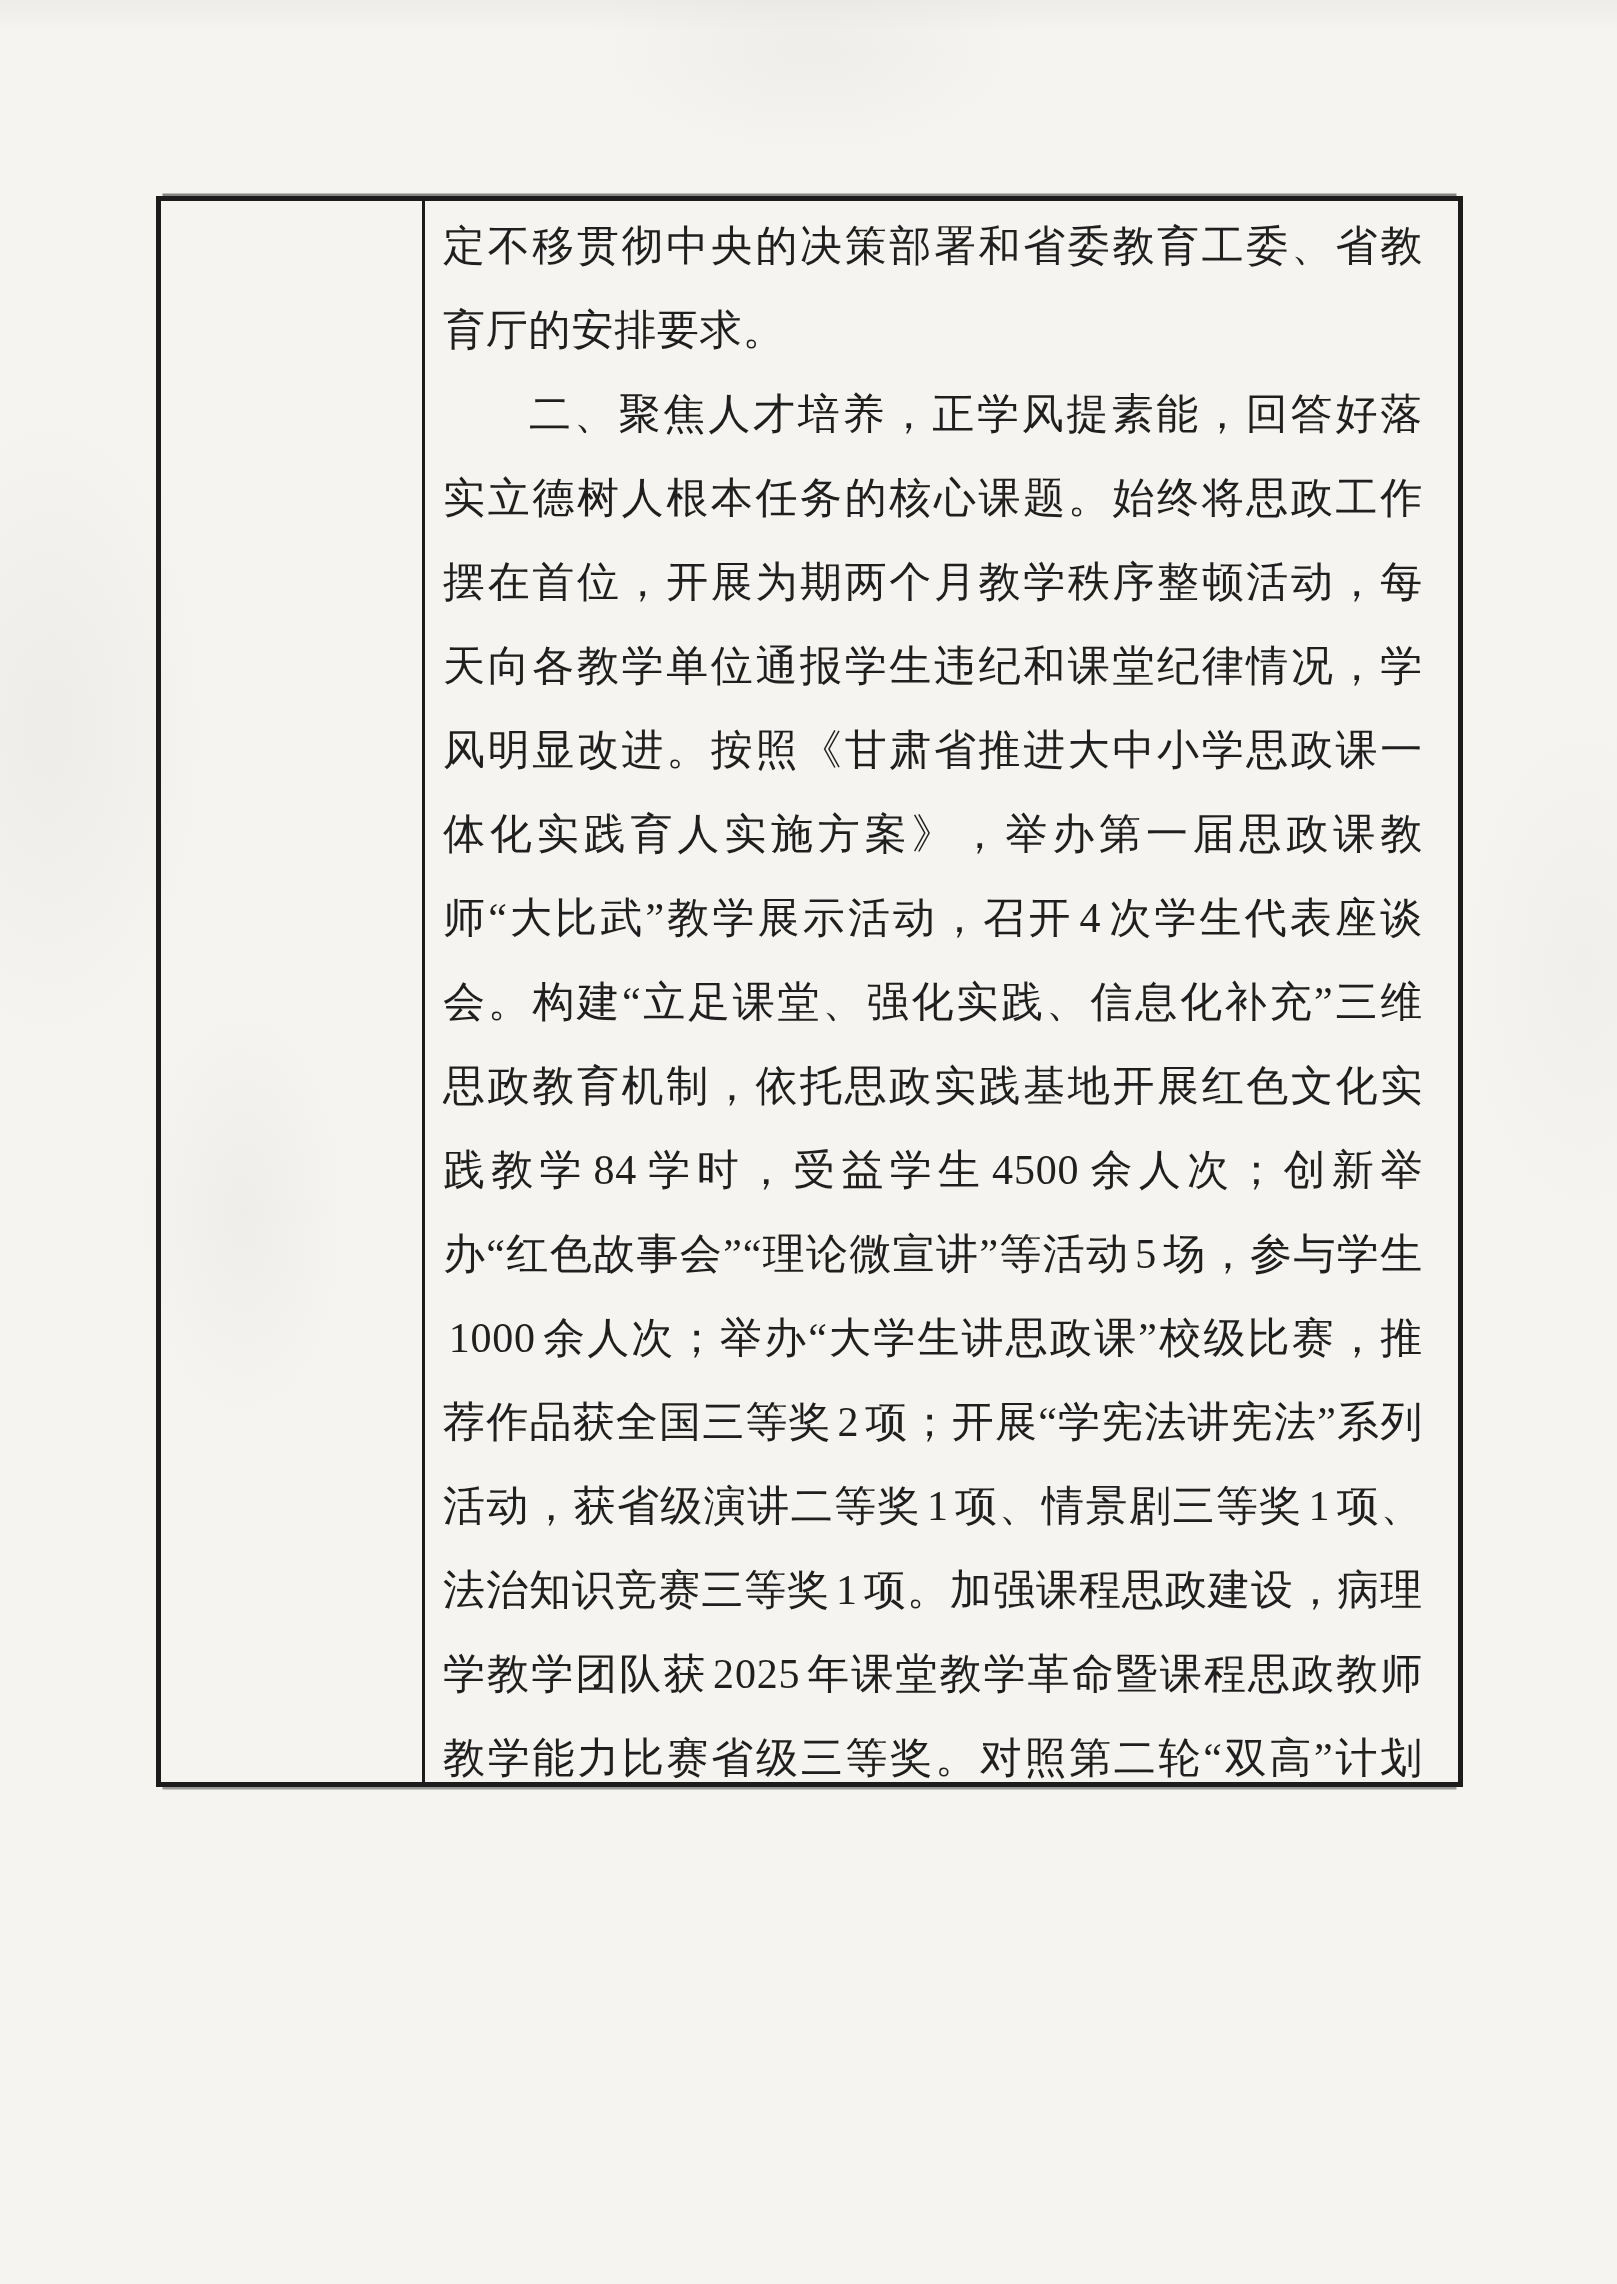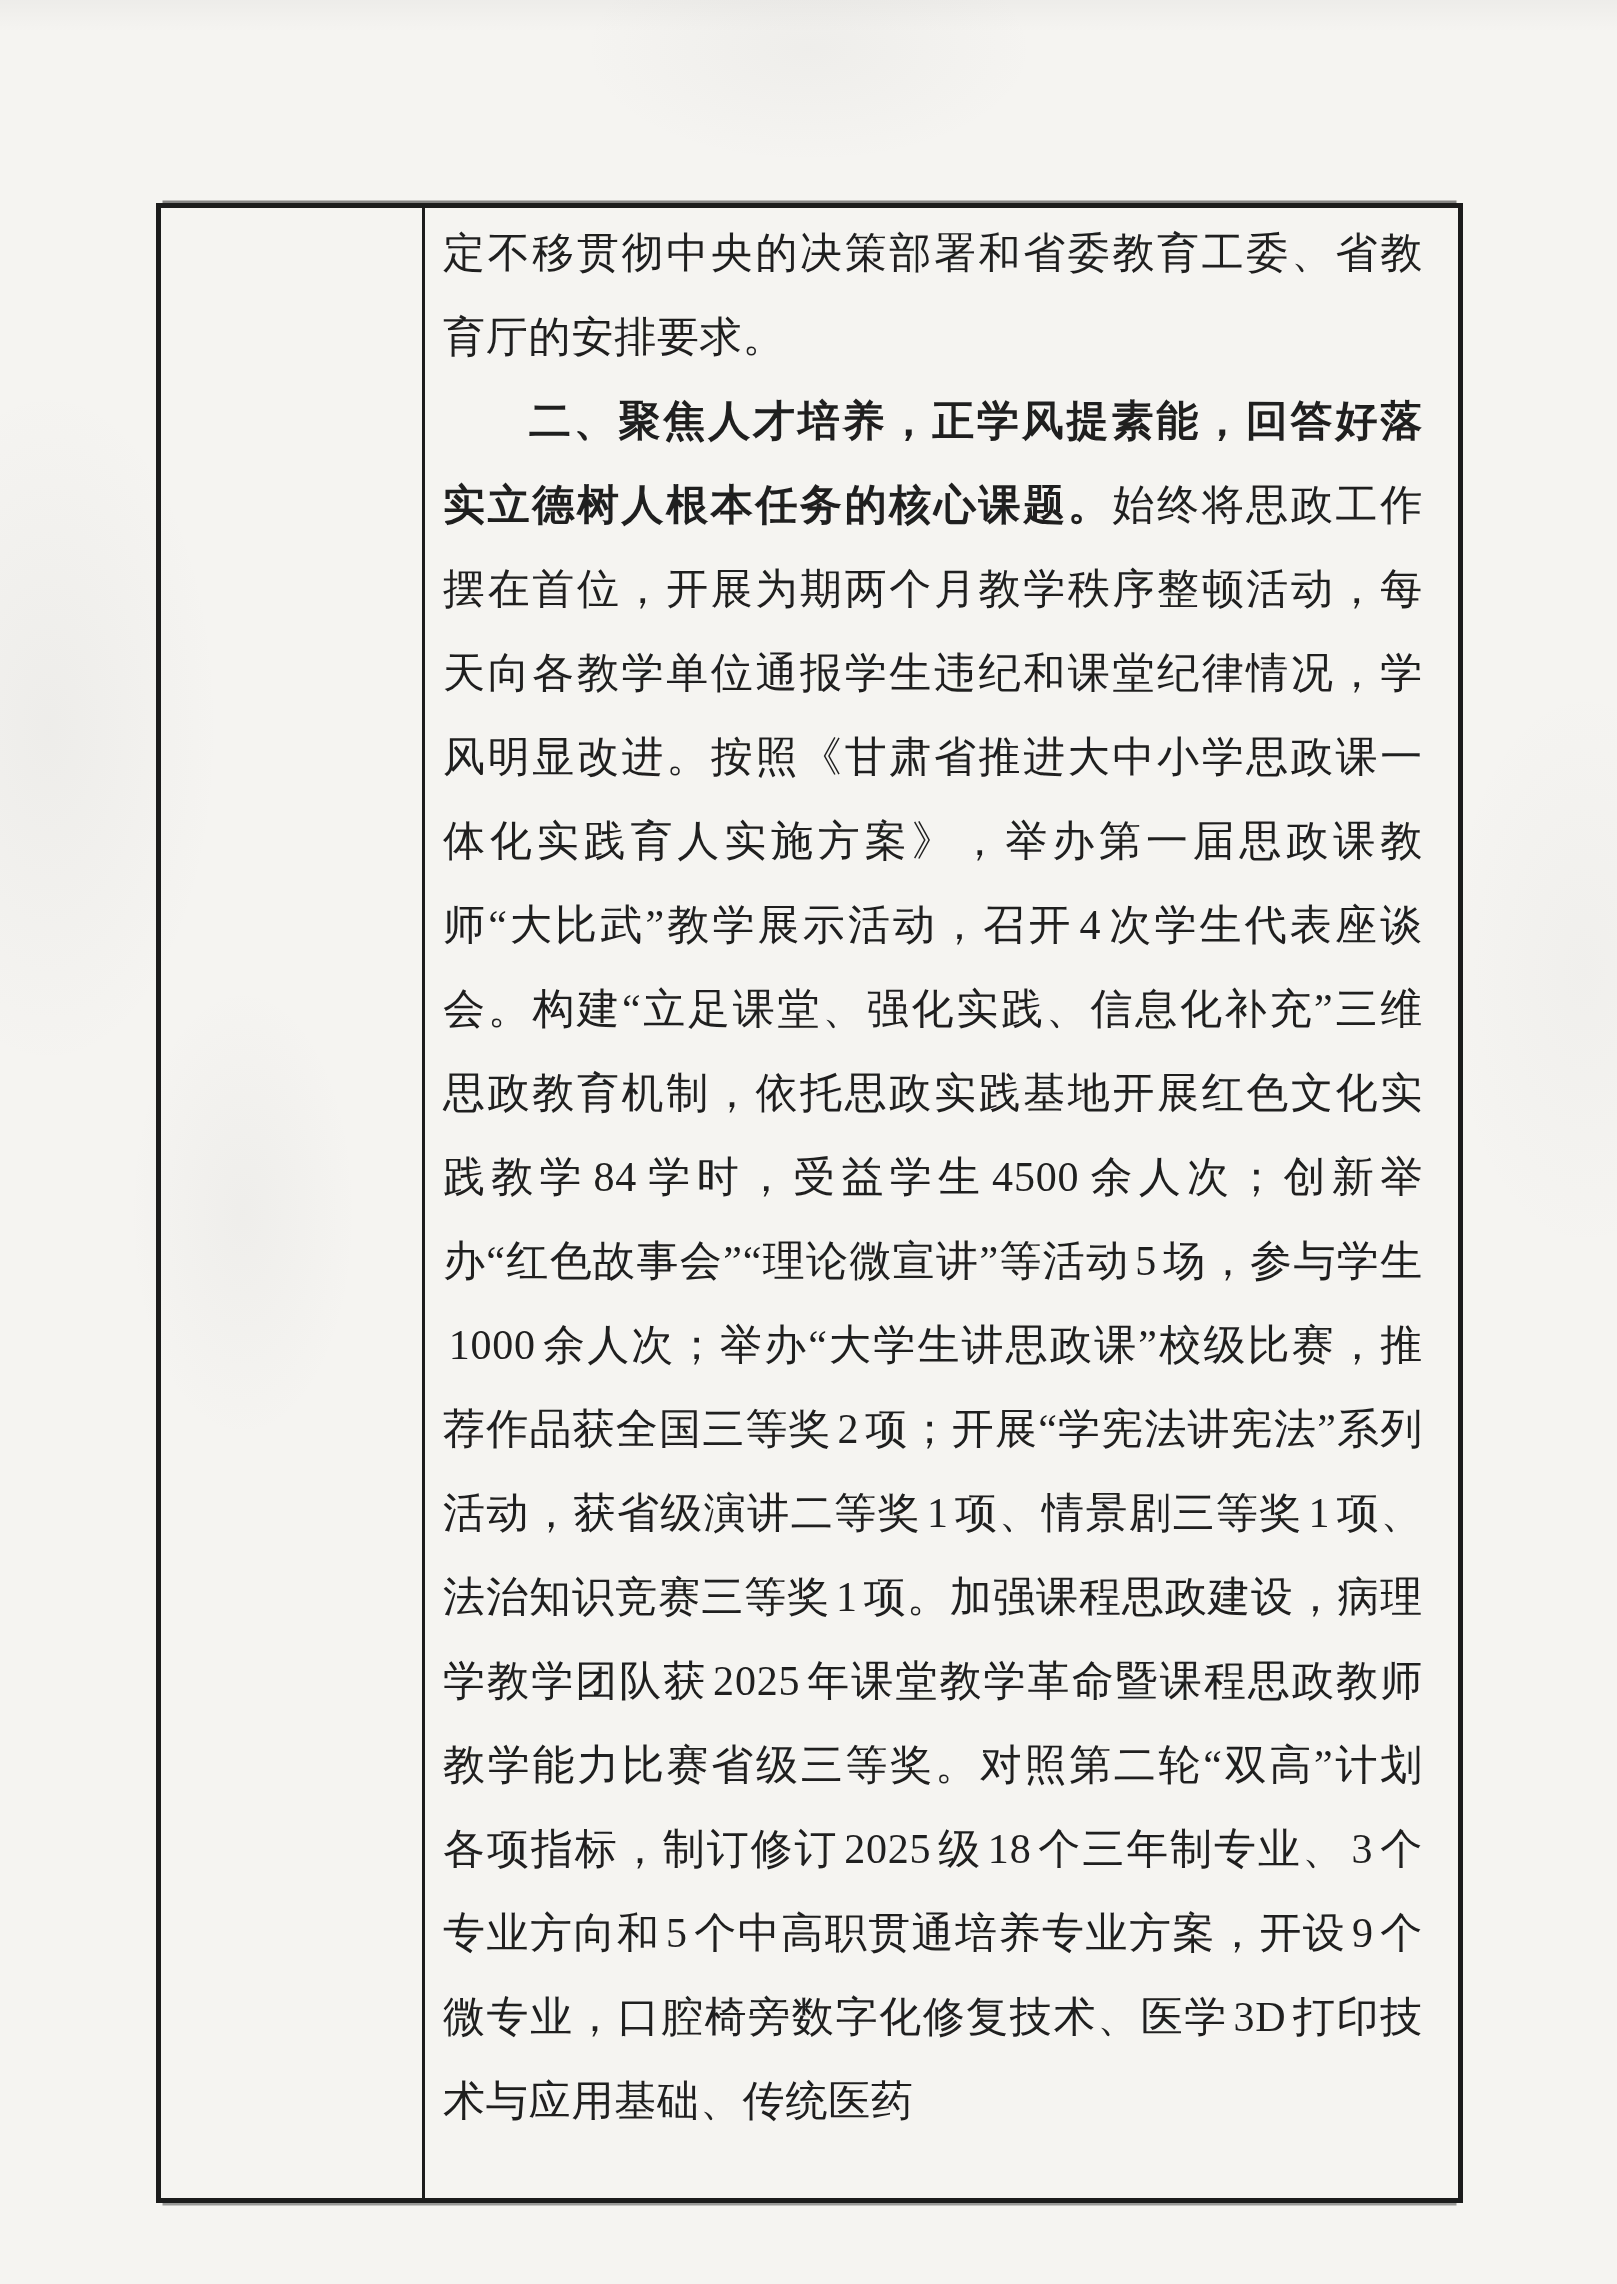--- a/index.html
+++ b/index.html
@@ -23,27 +23,26 @@
       radial-gradient(ellipse 323px 162px at 809px 49px, rgba(120,120,120,0.05), transparent 70%),
       radial-gradient(ellipse 202px 404px at 1585px 970px, rgba(120,120,120,0.04), transparent 70%),
       linear-gradient(to bottom, rgba(0,0,0,0.03), rgba(0,0,0,0) 32px);
     pointer-events: none;
   }
   .report-table {
     position: absolute;
     left: 156px;
     top: 196px;
     width: 1307px;
-    height: 2000px;
+    height: 1591px;
     box-sizing: border-box;
     border: 5.7px solid var(--ink-border, #1c1c1c);
     display: flex;
     
     box-shadow: 0 -9px 0 -6.5px rgba(40,40,40,0.55), 0 9px 0 -6.5px rgba(40,40,40,0.45);
-    margin-top: 7px;
   }
   .cell-left {
     width: 264px;
     box-sizing: border-box;
     border-right: 3.2px solid var(--ink-border, #1c1c1c);
     flex: none;
   }
   .cell-right {
     flex: 1;
     box-sizing: border-box;
@@ -52,21 +51,21 @@
   }
   .para {
     margin: 0;
     font-size: 42px;
     line-height: 84px;
     letter-spacing: 0.8px;
     text-align: justify;
     color: var(--ink-text, #1f1f1f);
   }
   .para.indent { text-indent: 86px; }
-  .seg-bold { font-weight: bold; }
+  .seg-bold { font-weight: normal; }
   .num { margin: 0 5.7px; }
 </style>
 </head>
 <body>
 
 <div class="scan-artifacts"></div>
 
 <div class="report-table">
   <div class="cell-left"></div>
   <div class="cell-right">

